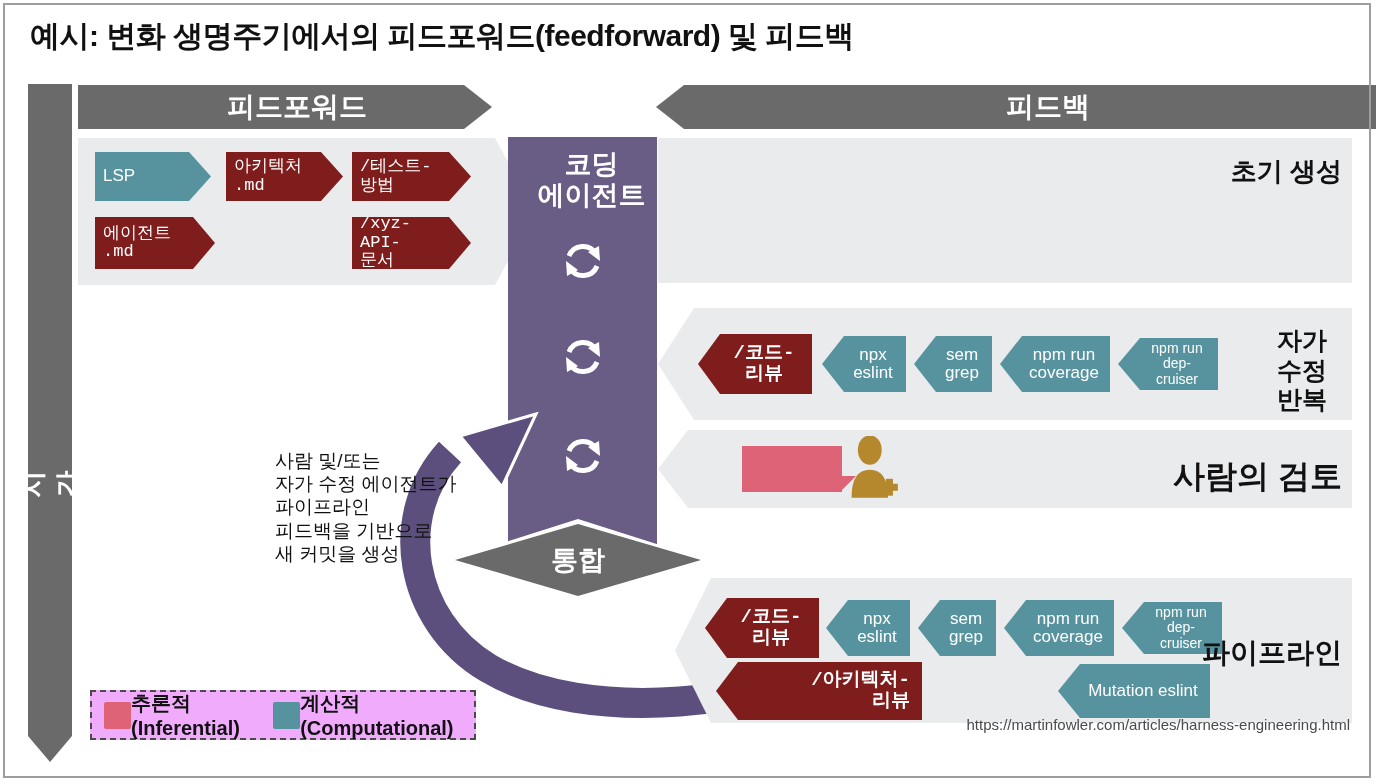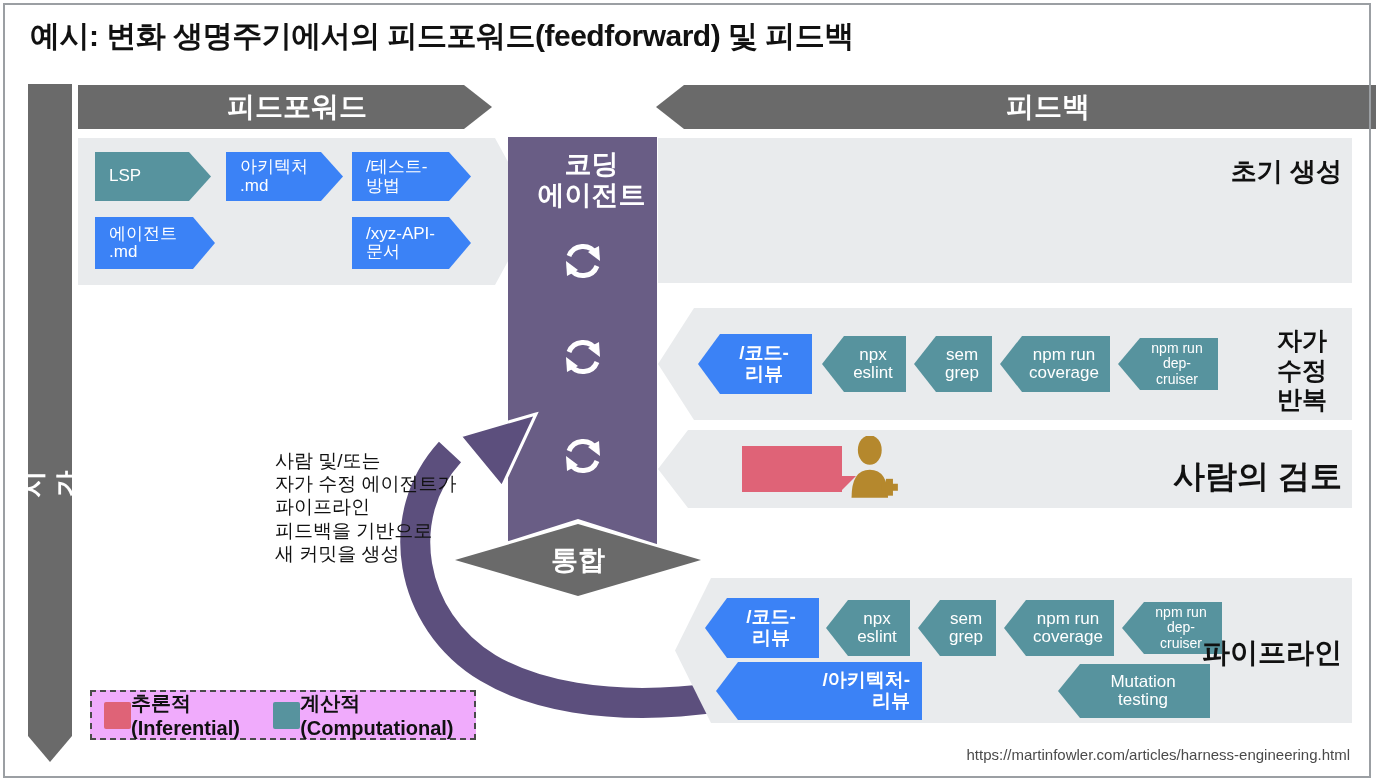--- a/index.html
+++ b/index.html
@@ -33,24 +33,24 @@
   .band1{left:658px;top:138px;width:694px;height:145px;}
   .band2{left:658px;top:308px;width:694px;height:112px;
          clip-path:polygon(0 50%,36px 0,100% 0,100% 100%,36px 100%);}
   .band3{left:658px;top:430px;width:694px;height:78px;
          clip-path:polygon(0 50%,30px 0,100% 0,100% 100%,30px 100%);}
   .band4{left:675px;top:578px;width:677px;height:145px;
          clip-path:polygon(0 50%,36px 0,100% 0,100% 100%,36px 100%);}
 
   
   .ar{color:#fff;display:flex;align-items:center;box-sizing:border-box;line-height:1.08;}
-  .ar.pink{background:#3b82f6;}
+  .ar.pink{background:#7f1d1d;font-family:Liberation Mono, monospace;}
   .ar.teal{background:#57939e;}
   .ar-r{clip-path:polygon(0 0,calc(100% - 22px) 0,100% 50%,calc(100% - 22px) 100%,0 100%);
-        padding:0 24px 0 14px;font-size:17px;}
+        padding:0 24px 0 8px;font-size:17px;}
   .ar-l{clip-path:polygon(0 50%,22px 0,100% 0,100% 100%,22px 100%);
         padding:0 8px 0 26px;font-size:17px;justify-content:center;text-align:center;}
   .ar-l.pink{font-size:19px;font-weight:700;}
   .ar .small{font-size:14px;}
   .ar-l.alignr{justify-content:flex-end;text-align:right;padding-right:12px;}
 
   
   .agentcol{left:508px;top:137px;width:149px;height:408px;background:#695d85;}
   .agentcol .lbl{position:absolute;left:0;right:0;top:12px;text-align:center;color:#fff;
                  font-size:27px;font-weight:700;line-height:1.15;padding-left:18px;}
@@ -71,21 +71,21 @@
        display:flex;align-items:center;justify-content:center;color:#fff;font-size:27px;font-weight:700;}
 
   
   .annot{left:275px;top:449px;width:210px;font-size:19px;line-height:1.22;color:#111;font-weight:400;}
   .legend{left:90px;top:690px;width:386px;height:50px;border:2px dashed #4a4a4a;background:#f0abfc;
           display:flex;align-items:center;padding:0 12px;box-sizing:border-box;font-weight:bold;}
   .sw{width:27px;height:27px;border-radius:2px;flex:0 0 auto;}
   .sw.pink{background:#df6377;}
   .sw.teal{background:#57939e;}
   .legend .t{font-size:20px;color:#111;}
-  .url{right:26px;top:746px;font-size:15px;color:#4a4a4a;}
+  .url{right:26px;top:716px;font-size:15px;color:#4a4a4a;}
 
   
   .bubble{left:742px;top:446px;width:100px;height:46px;background:#df6377;}
   .bubble .tail{position:absolute;right:-14px;bottom:2px;width:0;height:0;
                 border-top:14px solid #df6377;border-right:14px solid transparent;}
   .arcsvg{left:0;top:0;pointer-events:none;}
 </style>
 </head>
 <body>
 
@@ -167,21 +167,21 @@
   <div class="abs ar teal ar-l pre" style="left:826px;top:600px;width:84px;height:56px;">npx
 eslint</div>
   <div class="abs ar teal ar-l pre" style="left:918px;top:600px;width:78px;height:56px;">sem
 grep</div>
   <div class="abs ar teal ar-l pre" style="left:1004px;top:600px;width:110px;height:56px;">npm run
 coverage</div>
   <div class="abs ar teal ar-l pre" style="left:1122px;top:602px;width:100px;height:52px;"><span class="small pre">npm run
 dep-cruiser</span></div>
   <div class="abs ar pink ar-l alignr pre" style="left:716px;top:662px;width:206px;height:58px;">/아키텍처-
 리뷰</div>
-  <div class="abs ar teal ar-l pre" style="left:1058px;top:664px;width:152px;height:54px;">Mutation testing</div>
+  <div class="abs ar teal ar-l pre" style="left:1058px;top:664px;width:152px;height:54px;">Mutation eslint</div>
 
   <div class="abs dia-w"></div>
   <div class="abs dia">
       <span>통합</span>
     </div>
 
   <div class="abs banner banner-ff">
       <span>피드포워드</span>
     </div>
   <div class="abs banner banner-fb">

